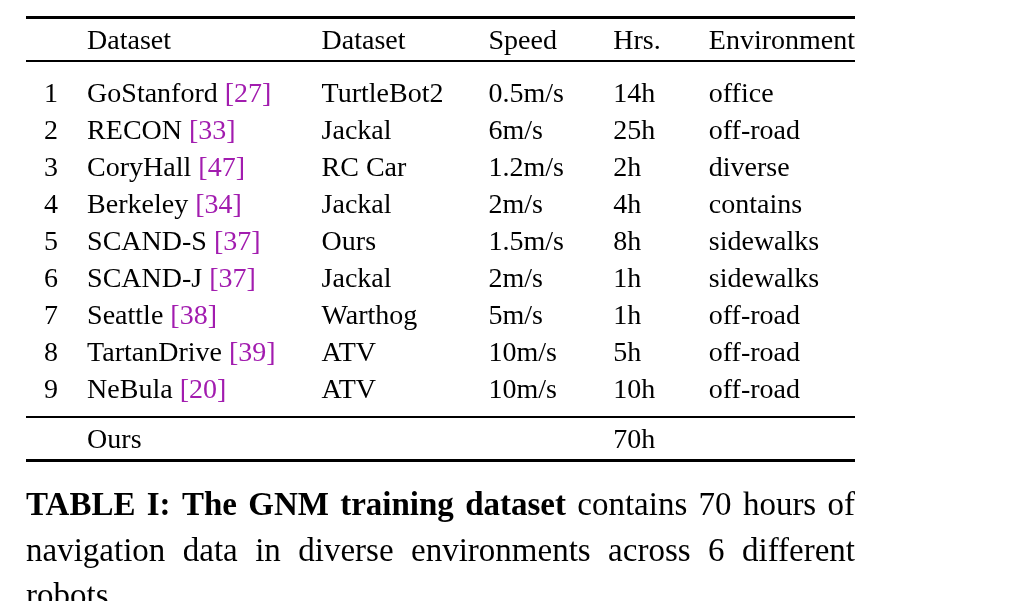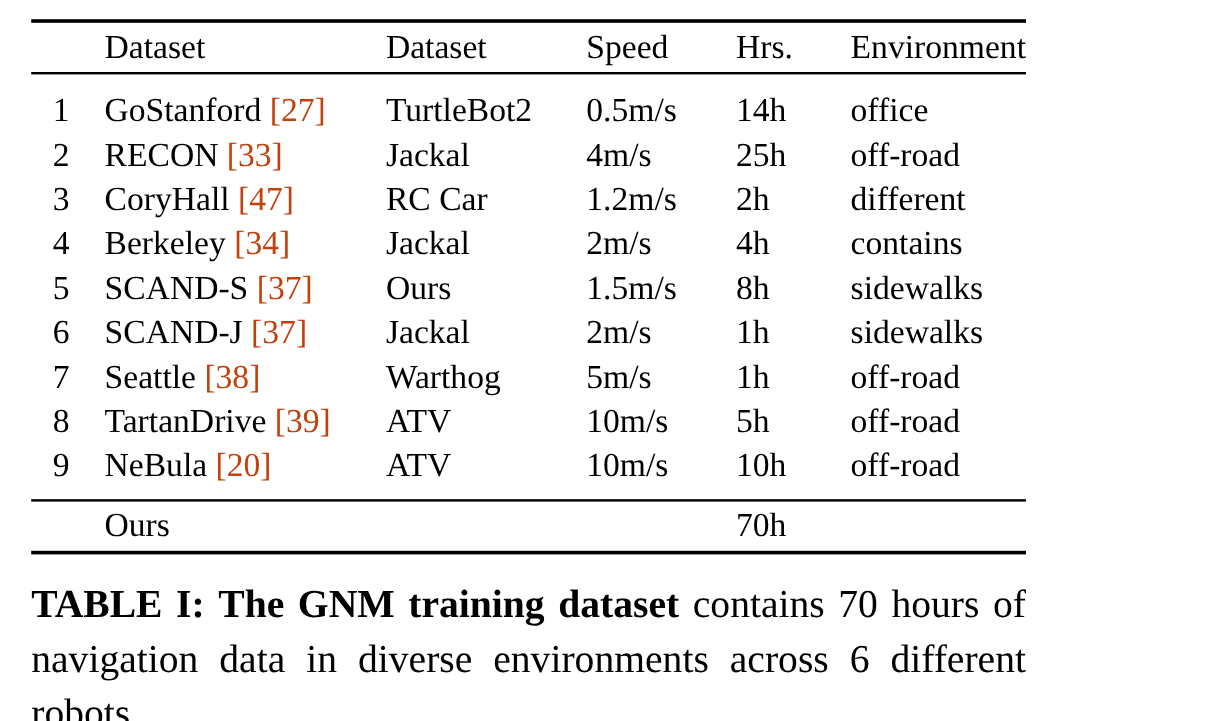--- a/index.html
+++ b/index.html
@@ -69,21 +69,21 @@
   .col-idx    { width: 58px; padding-left: 18px !important; }
   .col-name   { width: 258px; }
   .col-plat   { width: 190px; }
   .col-speed  { width: 150px; }
   .col-hrs    { width: 120px; }
   .col-env    { width: auto; }
 
   .center { text-align: right; }
 
   .cite {
-    color: #c2410c;
+    color: #a21caf;
   }
 
   .ours td {
     padding-top: 10px;
     padding-bottom: 8px;
     margin-top: 12px;
   }
 
   
   .caption {
@@ -149,32 +149,32 @@
         <td>TurtleBot2</td>
         <td class="center">0.5m/s</td>
         <td class="center">14h</td>
         <td>office</td>
       </tr>
 
       <tr class="data-row">
         <td class="col-idx">2</td>
         <td><span>RECON</span> <span class="cite">[33]</span></td>
         <td>Jackal</td>
-        <td class="center">4m/s</td>
+        <td class="center">6m/s</td>
         <td class="center">25h</td>
         <td>off-road</td>
       </tr>
 
       <tr class="data-row">
         <td class="col-idx">3</td>
         <td><span>CoryHall</span> <span class="cite">[47]</span></td>
         <td>RC Car</td>
         <td class="center">1.2m/s</td>
         <td class="center">2h</td>
-        <td>different</td>
+        <td>diverse</td>
       </tr>
 
       <tr class="data-row">
         <td class="col-idx">4</td>
         <td><span>Berkeley</span> <span class="cite">[34]</span></td>
         <td>Jackal</td>
         <td class="center">2m/s</td>
         <td class="center">4h</td>
         <td>contains</td>
       </tr>

